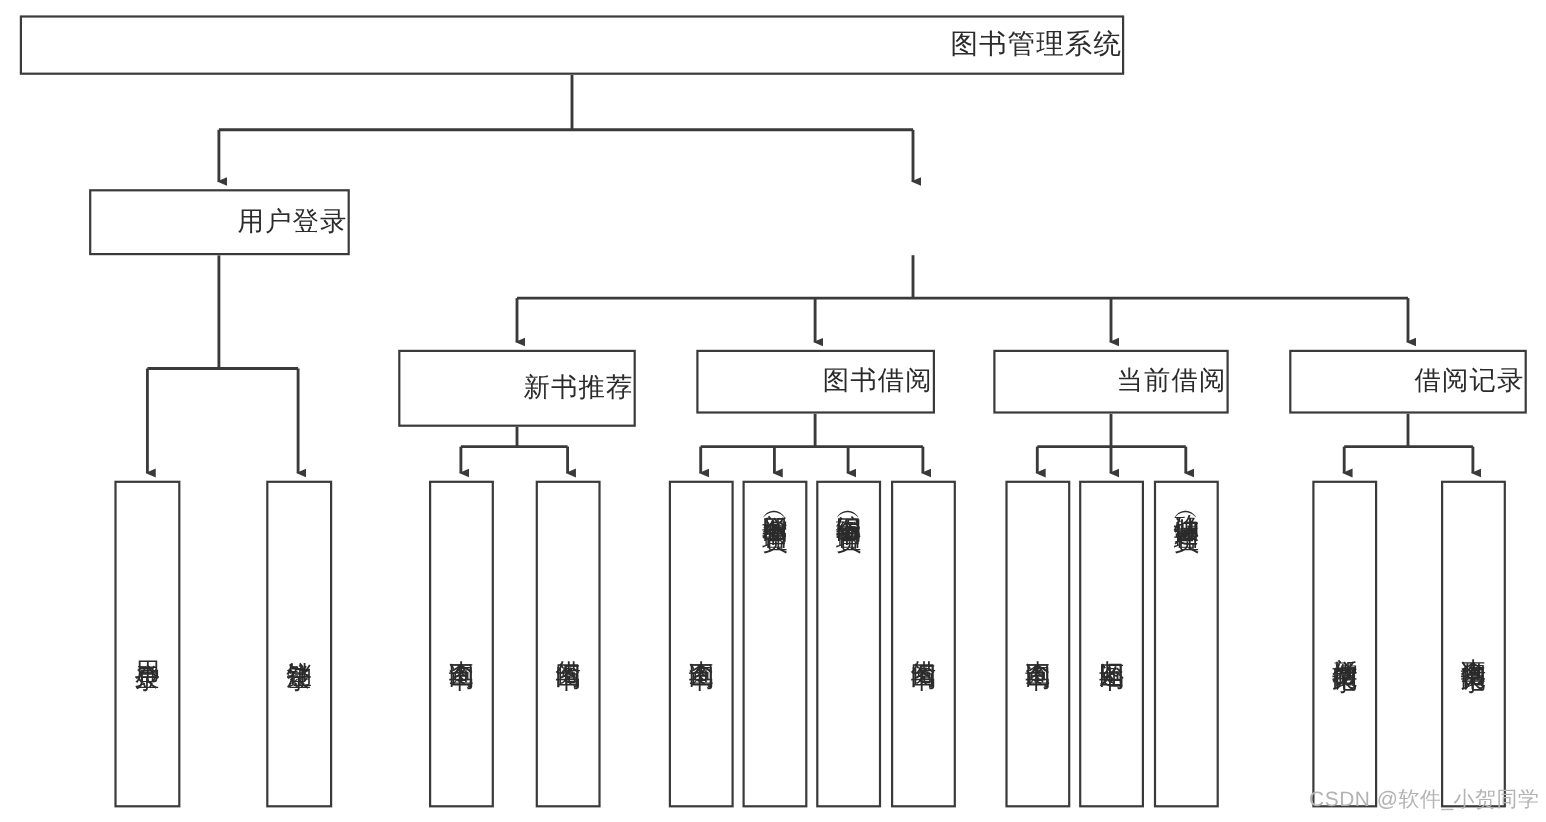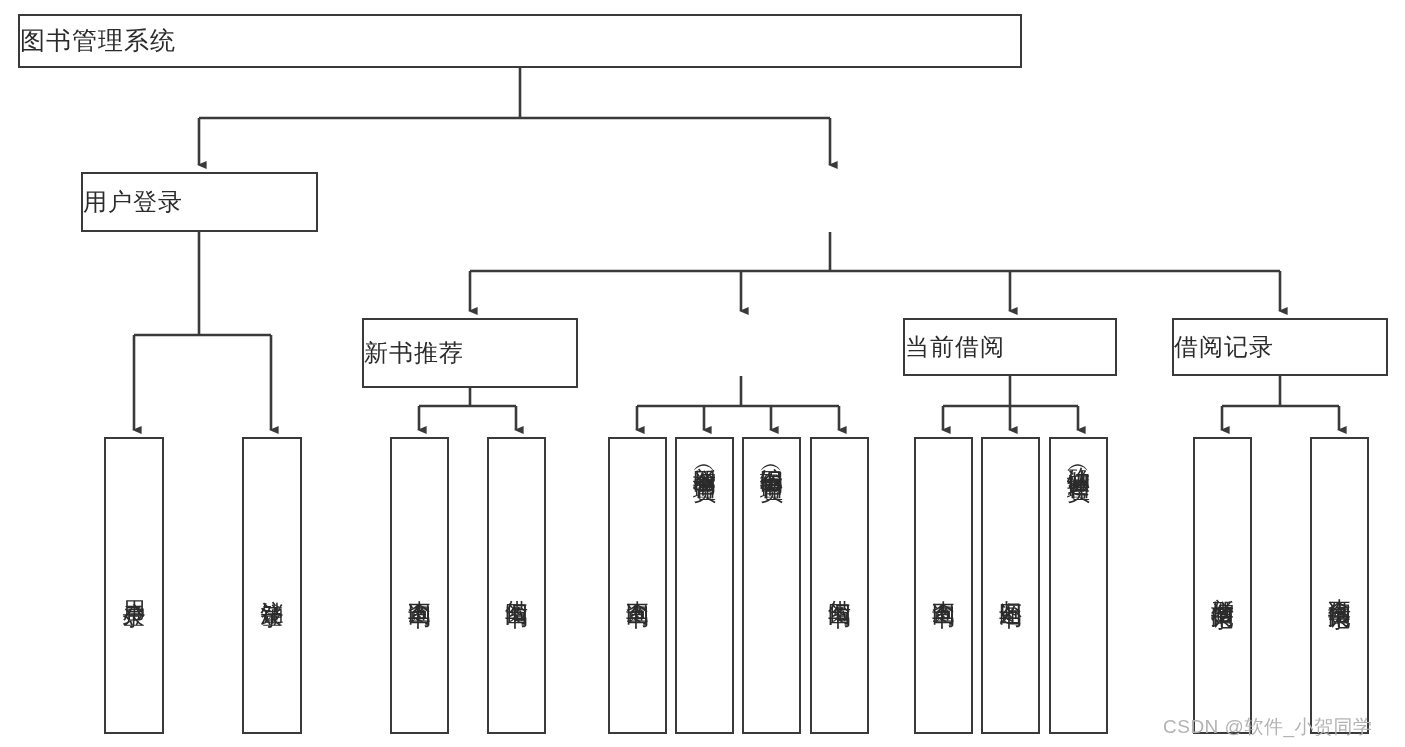--- a/index.html
+++ b/index.html
@@ -27,21 +27,21 @@
     pointer-events: none;
   }
   .node {
     position: absolute;
     box-sizing: border-box;
     background: #ffffff;
     border: 2px solid #3a3a3a;
     color: #2b2b2b;
     display: flex;
     align-items: center;
-    justify-content: flex-start;
+    justify-content: flex-end;
     z-index: 2;
   }
   .node .label {
     display: block;
     text-align: center;
     color: #2b2b2b;
   }
   
   .node.horiz .label {
     font-size: 24px;
@@ -140,20 +140,23 @@
     <span class="label">图书管理系统</span>
   </div>
 
   <div class="node horiz" style="left:81px; top:172px; width:237px; height:60px;">
     <span class="label">用户登录</span>
   </div>
 
   <div class="node horiz" style="left:362px; top:318px; width:216px; height:70px;">
     <span class="label">新书推荐</span>
   </div>
+  <div class="node horiz" style="left:633px; top:318px; width:217px; height:58px;">
+    <span class="label">图书借阅</span>
+  </div>
   <div class="node horiz" style="left:1172px; top:318px; width:216px; height:58px;">
     <span class="label">借阅记录</span>
   </div>
   <div class="node horiz" style="left:903px; top:318px; width:214px; height:58px;">
     <span class="label">当前借阅</span>
   </div>
 
   <div class="node vert centered" style="left:104px; top:437px; width:60px; height:297px;">
     <span class="label">用户登录</span>
   </div>
@@ -191,15 +194,15 @@
     <span class="label">确认归还（管理员）</span>
   </div>
 
   <div class="node vert centered" style="left:1193px; top:437px; width:59px; height:297px;">
     <span class="label">新增借阅记录</span>
   </div>
   <div class="node vert centered" style="left:1310px; top:437px; width:59px; height:297px;">
     <span class="label">查询借阅记录</span>
   </div>
 
-  <div class="watermark" style="left:1163px; top:714px;">CSDN @软件_小贺同学</div>
+  <div class="watermark" style="left:1190px; top:714px;">CSDN @软件_小贺同学</div>
 
 </div>
 
 </body></html>

